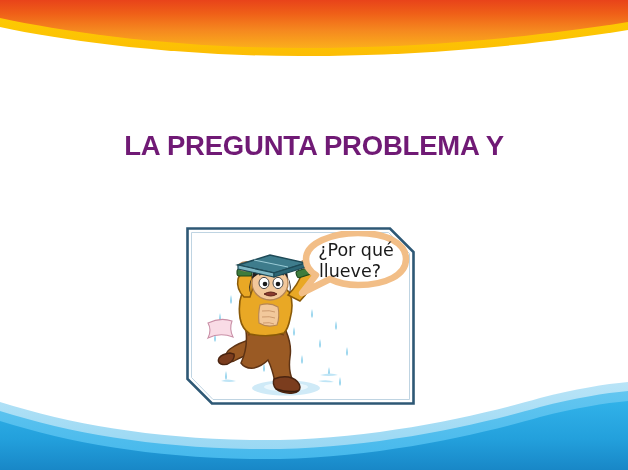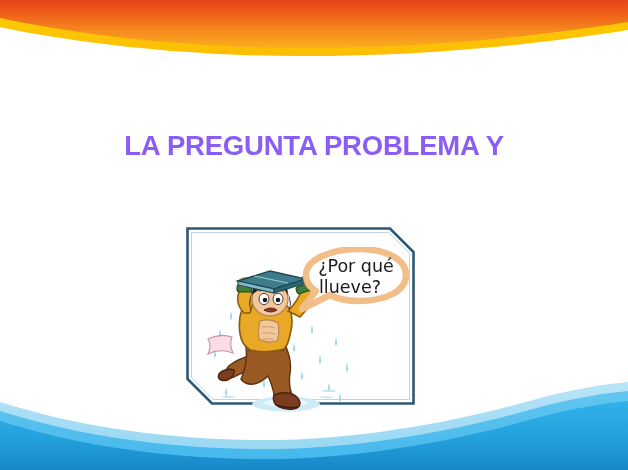--- a/index.html
+++ b/index.html
@@ -31,35 +31,35 @@
     left:0; top:128px;
     width:628px;
     text-align:center;
     line-height:1.32;
     letter-spacing:-0.2px;
   }
   #title-block .tline {
     display:block;
     font-size:27.5px;
     font-weight:bold;
-    color:#8b5cf6;
+    color:#701a75;
     white-space:nowrap;
   }
   #title-line-2 { font-size:28.5px; }
 
   
   #picture-frame {
     position:absolute;
     left:186px; top:227px;
     width:229px; height:178px;
   }
   #frame-svg { position:absolute; left:0; top:0; }
   #clipart {
     position:absolute;
-    left:4px; top:20px;
+    left:4px; top:4px;
     width:221px; height:216px;
     overflow:hidden;
   }
 </style>
 </head>
 <body>
 
 <div id="slide">
 
   <div class="wave-layer" id="top-wave">

